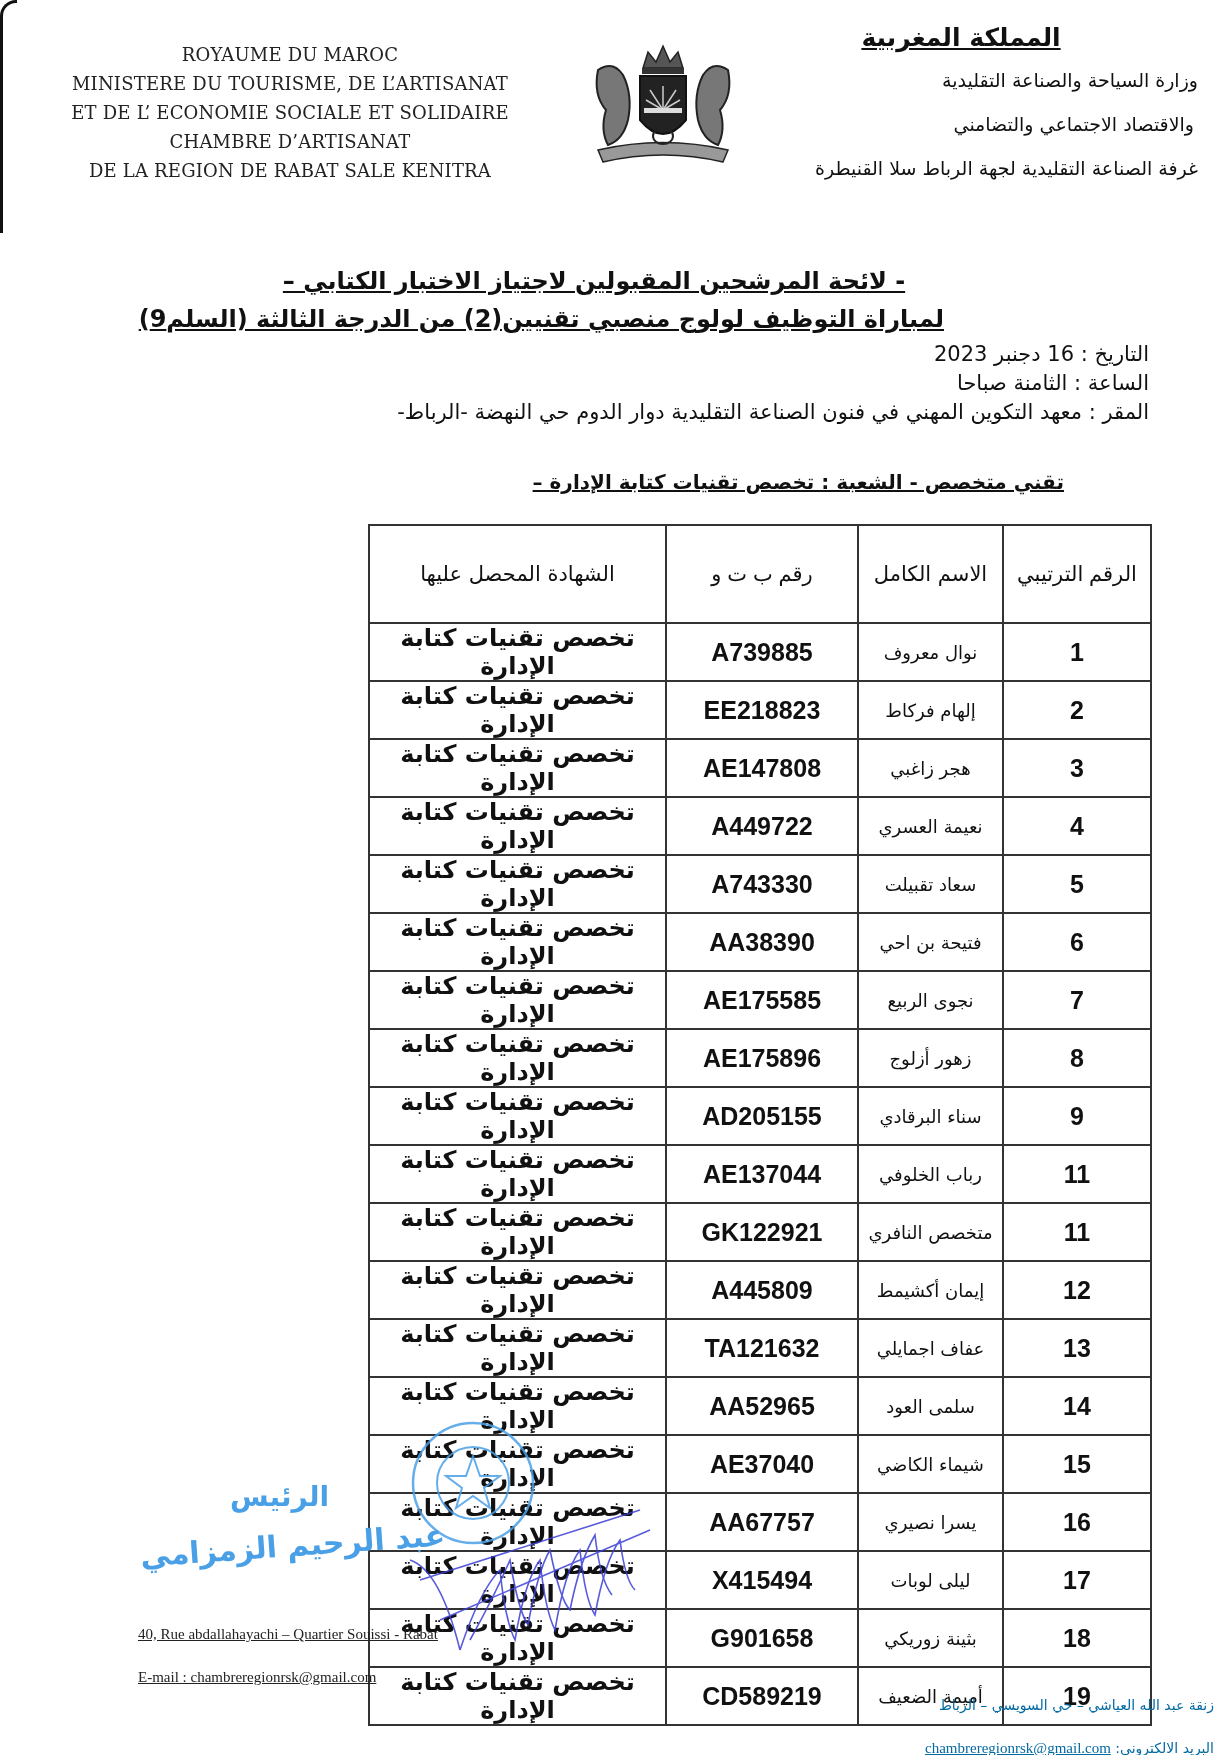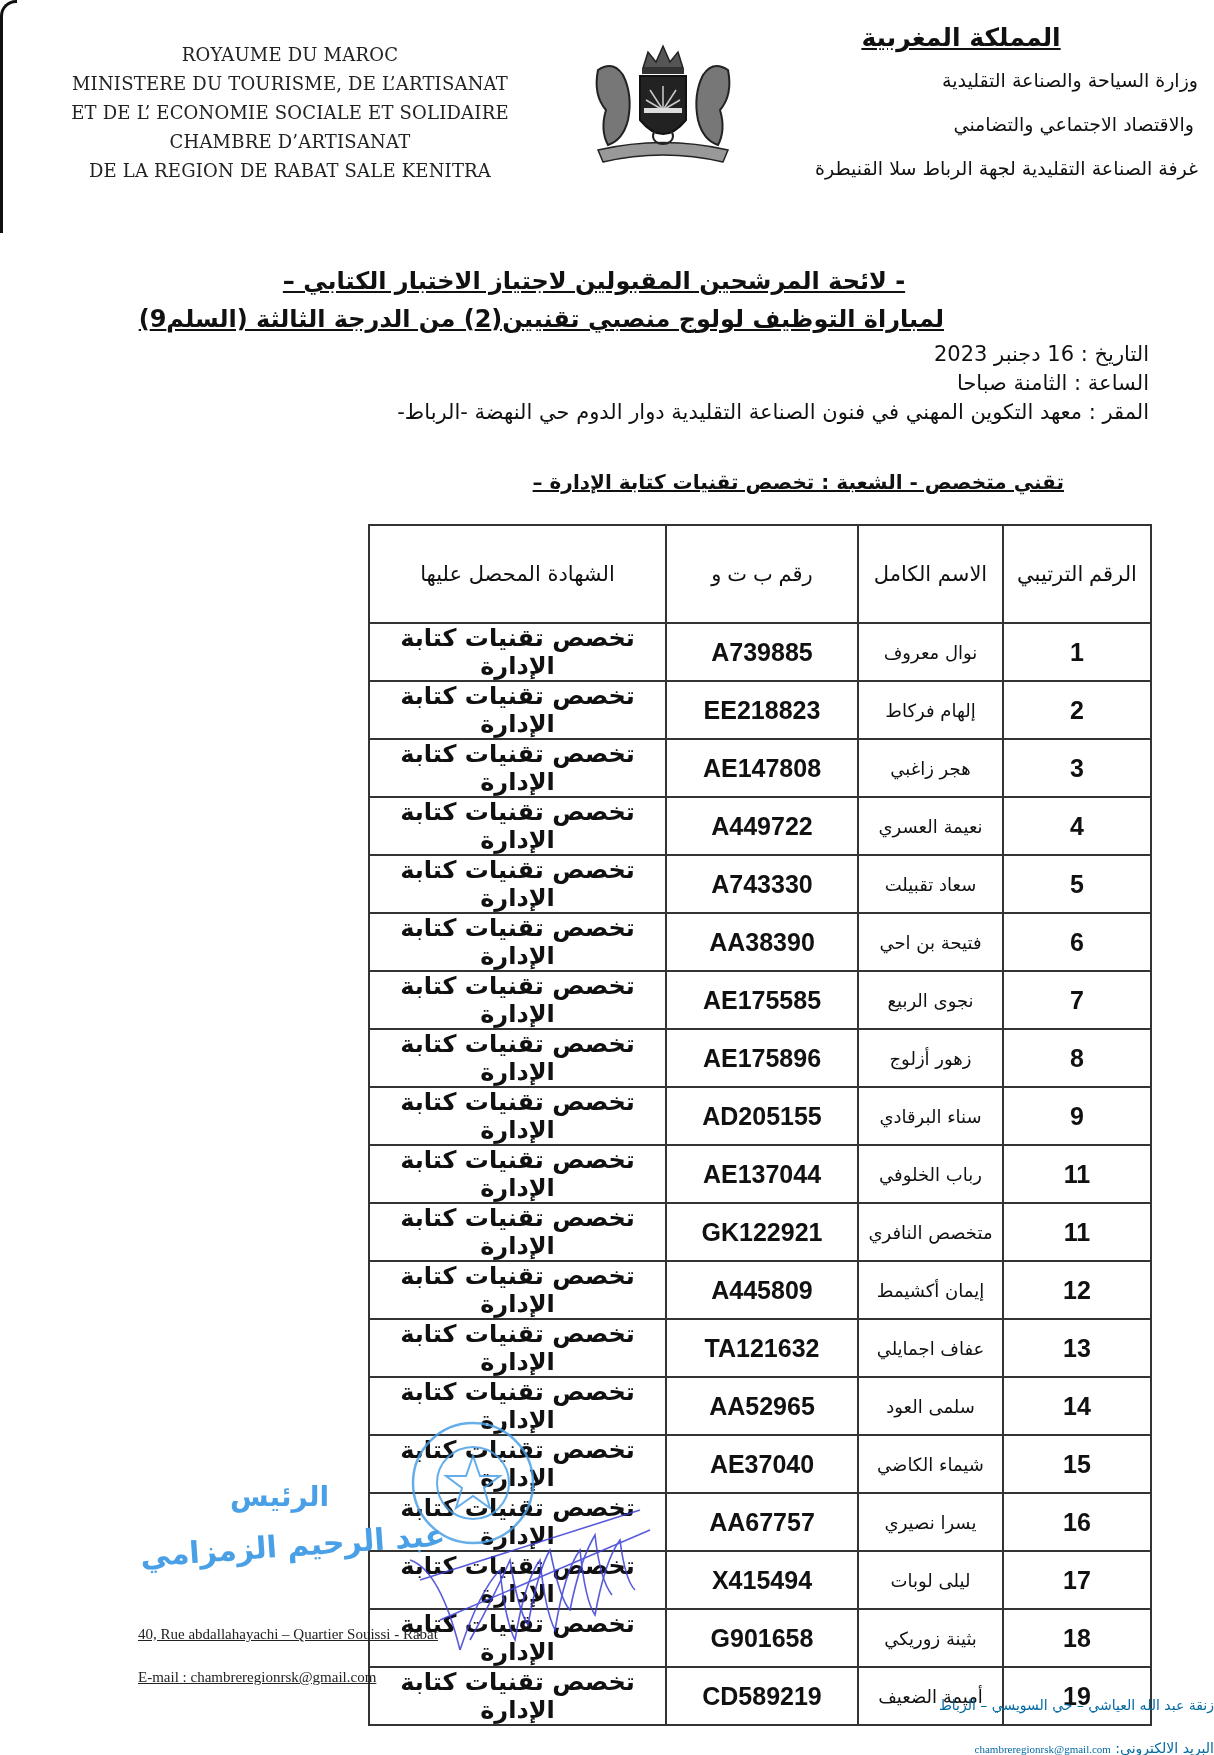--- a/index.html
+++ b/index.html
@@ -25,21 +25,21 @@
   .c-cin { width:190px; font-size:25px; font-weight:bold; font-family:"Liberation Sans", sans-serif; }
   .c-cert { font-size:24px; font-weight:bold; }
   .signature-title { position:absolute; left:230px; top:1480px; color:#4aa0e6; font-weight:bold; font-size:28px; direction:rtl; white-space:nowrap; }
   .signature-name { position:absolute; left:140px; top:1528px; color:#4aa0e6; font-weight:bold; font-size:30px; direction:rtl; white-space:nowrap; transform:rotate(-4deg); }
   .stamp { position:absolute; left:408px; top:1418px; width:130px; height:130px; }
   .scribble { position:absolute; left:400px; top:1500px; width:260px; height:160px; }
   .footer-left { position:absolute; left:110px; top:1613px; font-family:"Liberation Serif", serif; font-size:15px; line-height:43px; color:#222;margin-left:28px; }
   .footer-left div { text-decoration:underline; white-space:nowrap; }
   .footer-right { position:absolute; right:0; top:1684px; direction:rtl; text-align:right; font-size:14px; line-height:43px; color:#0369a1; }
   .footer-right div { white-space:nowrap; }
-  .footer-right .email { font-family:"Liberation Serif", serif; font-size:11px;text-align:right; }
+  .footer-right .email { text-decoration:underline; font-family:"Liberation Serif", serif; font-size:15px;text-align:right; }
 </style>
 </head>
 <body>
 
 <div class="page-edge"></div>
 
 <div class="fr-header">
   <div>ROYAUME DU MAROC</div>
   <div>MINISTERE DU TOURISME, DE L’ARTISANAT</div>
   <div>ET DE L’ ECONOMIE SOCIALE ET SOLIDAIRE</div>

